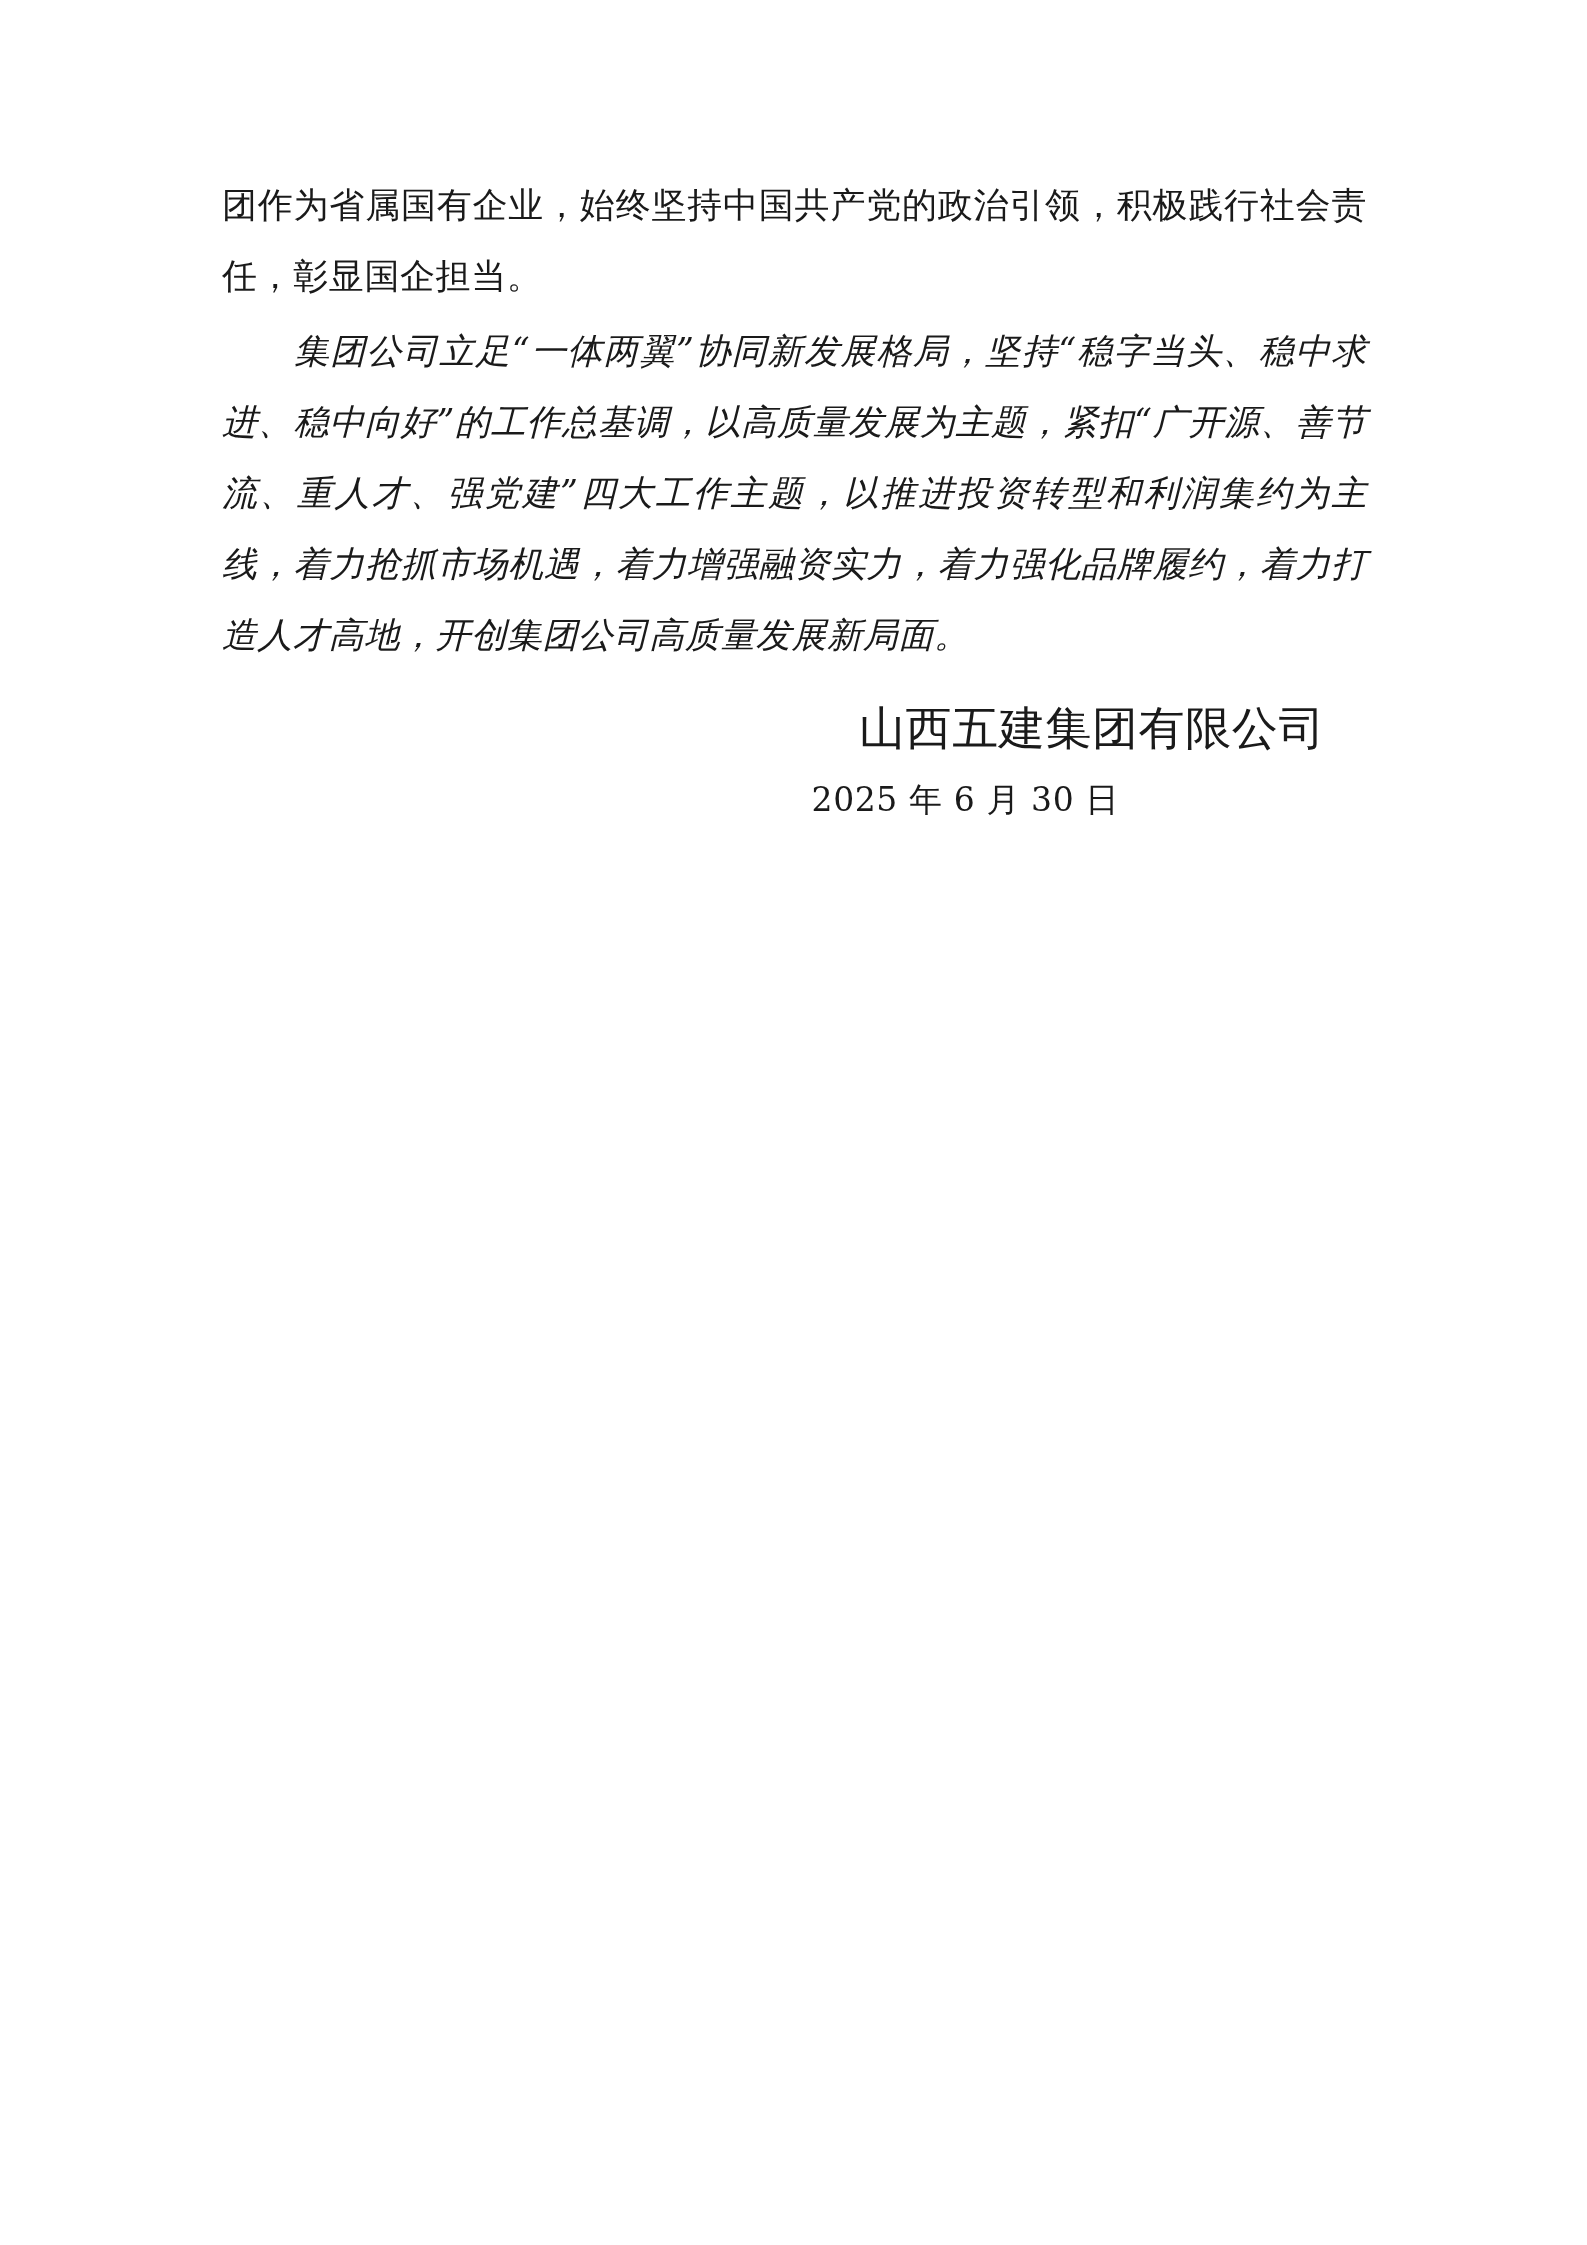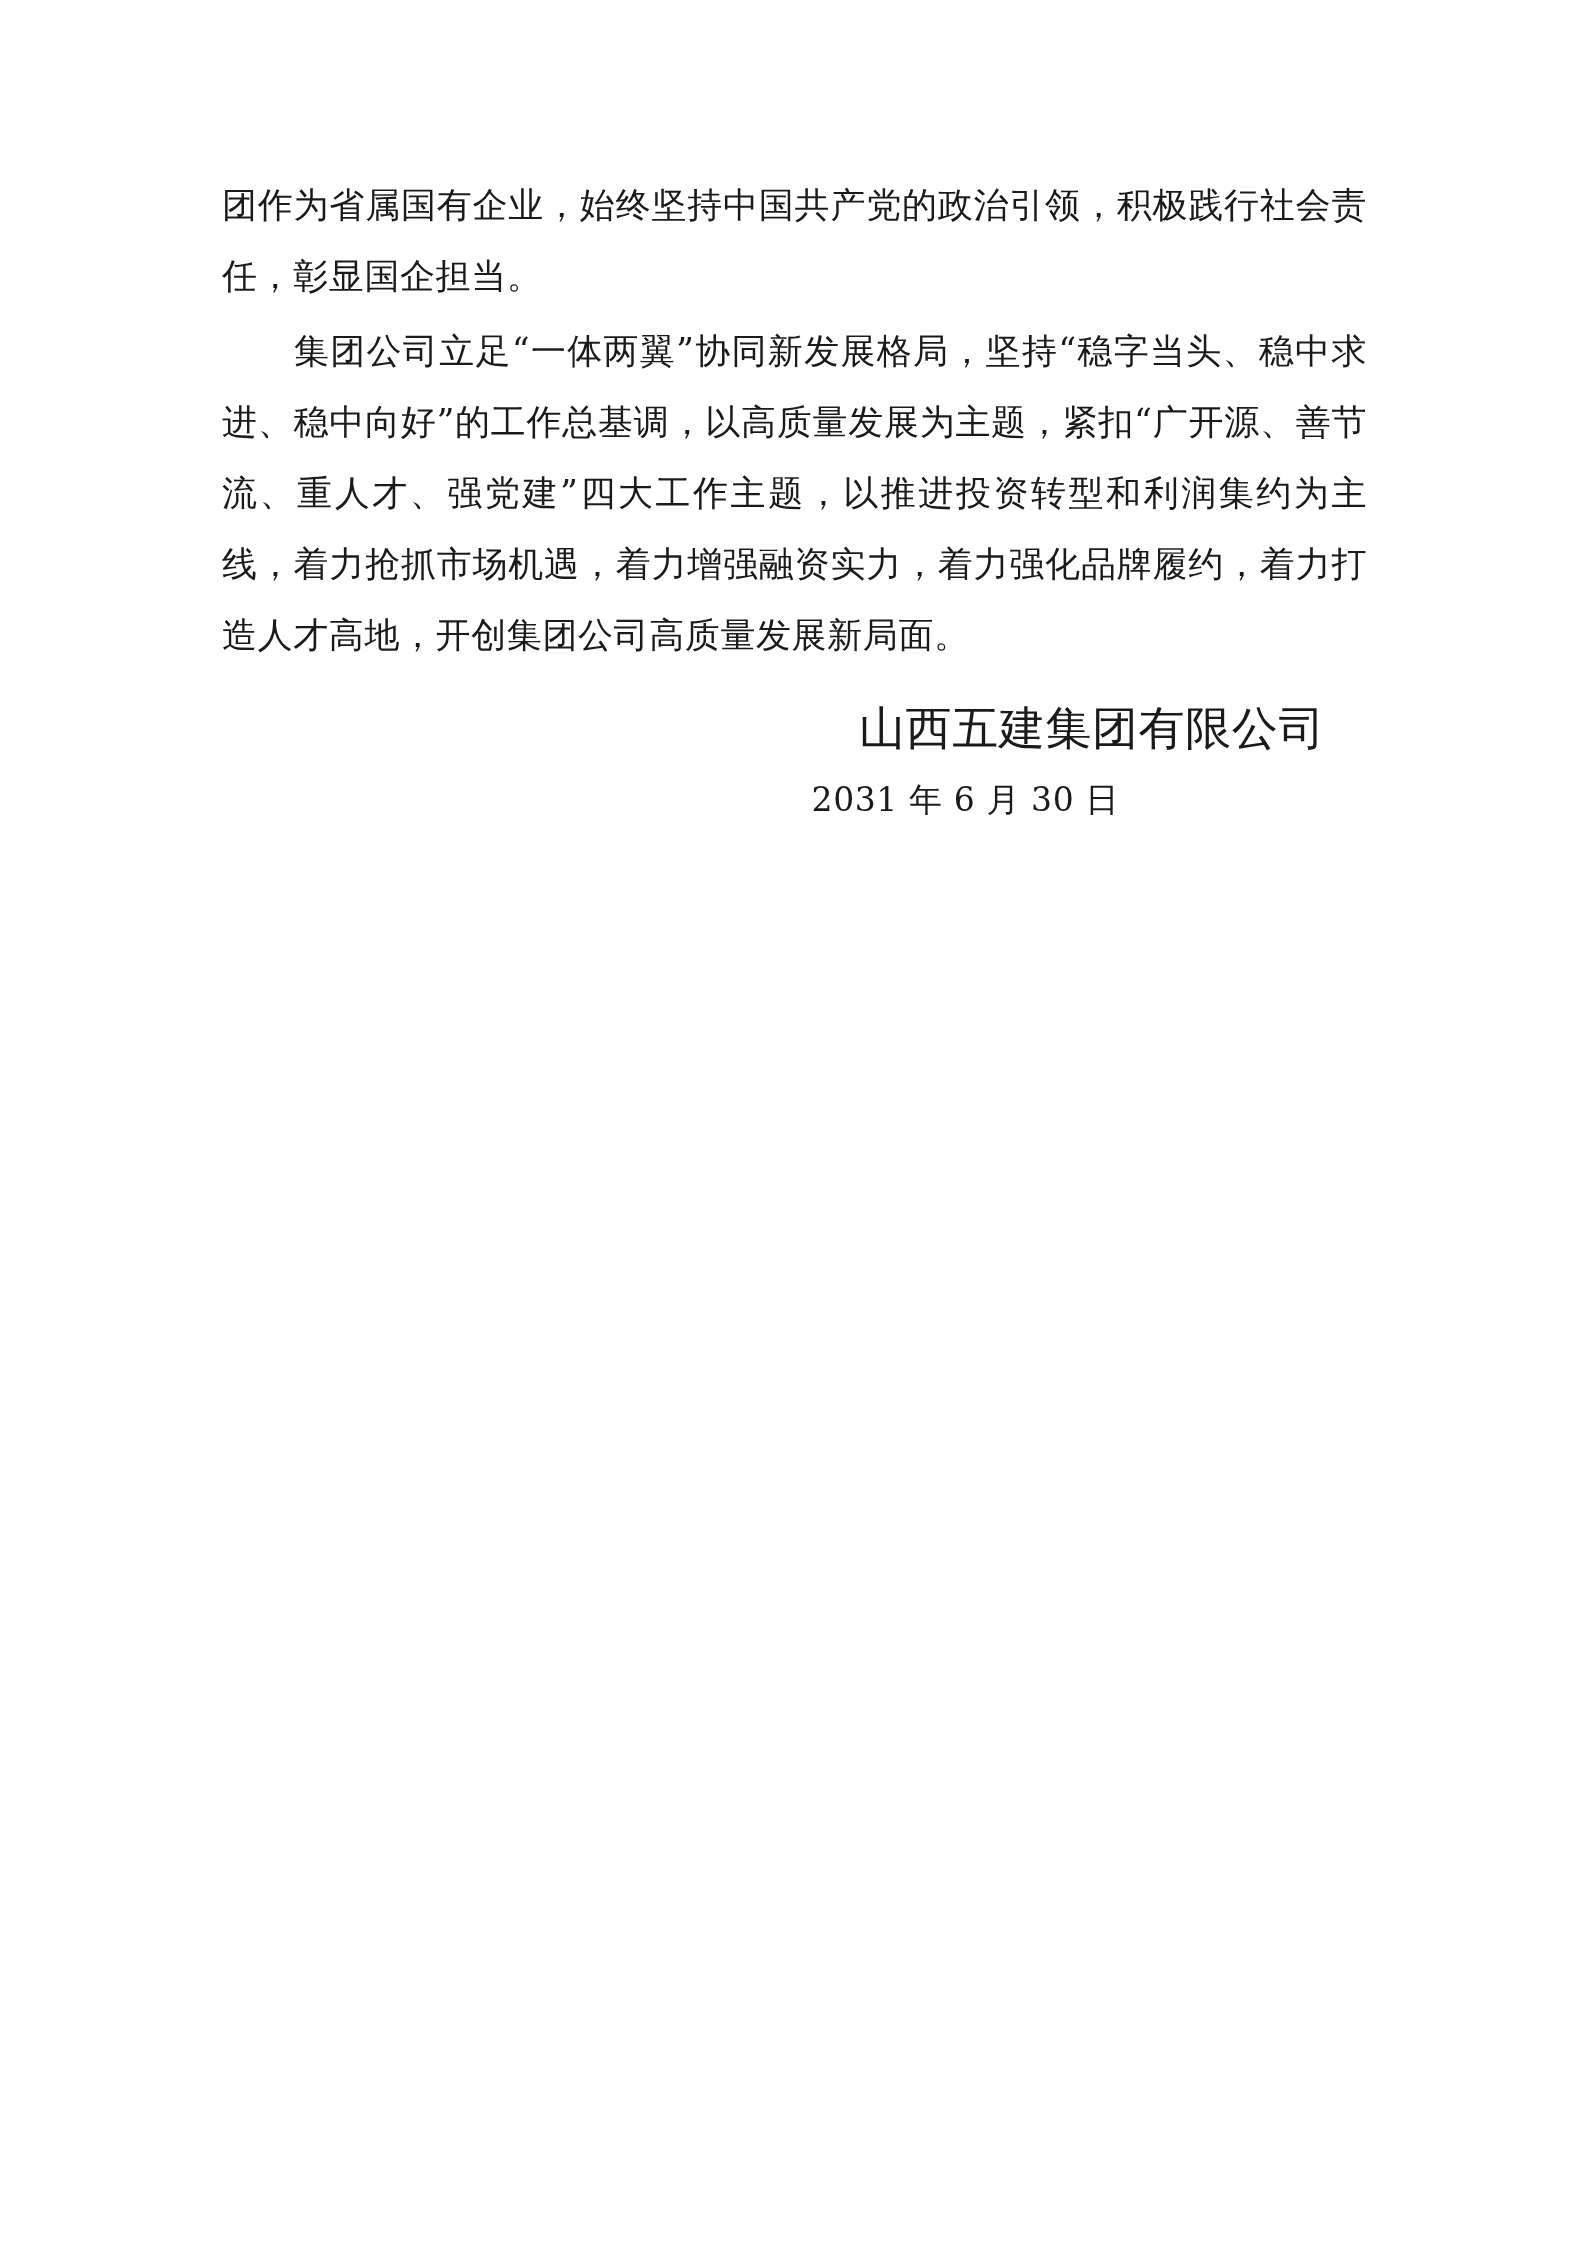--- a/index.html
+++ b/index.html
@@ -34,20 +34,21 @@
     font-size: 35px;
     line-height: 71px;
     text-align: justify;
     text-justify: inter-ideograph;
     letter-spacing: 0.6px;
     margin: 0 0 4px 0;
     color: #1a1a1a;
   }
   .para.indent {
     text-indent: 72px;
+    font-style: italic;
   }
   .signature-block {
     margin-top: 22px;
   }
   .sig-line {
     font-size: 46px;
     line-height: 71px;
     text-align: right;
     letter-spacing: 0.6px;
     color: #1a1a1a;
@@ -68,17 +69,17 @@
 
 <div class="page">
   <div class="content">
 
     <p class="para">团作为省属国有企业，始终坚持中国共产党的政治引领，积极践行社会责任，彰显国企担当。</p>
 
     <p class="para indent">集团公司立足“一体两翼”协同新发展格局，坚持“稳字当头、稳中求进、稳中向好”的工作总基调，以高质量发展为主题，紧扣“广开源、善节流、重人才、强党建”四大工作主题，以推进投资转型和利润集约为主线，着力抢抓市场机遇，着力增强融资实力，着力强化品牌履约，着力打造人才高地，开创集团公司高质量发展新局面。</p>
 
     <div class="signature-block">
       <div class="sig-line">山西五建集团有限公司</div>
-      <div class="sig-date">2031 年 6 月 30 日</div>
+      <div class="sig-date">2025 年 6 月 30 日</div>
     </div>
 
   </div>
 </div>
 
 </body></html>

